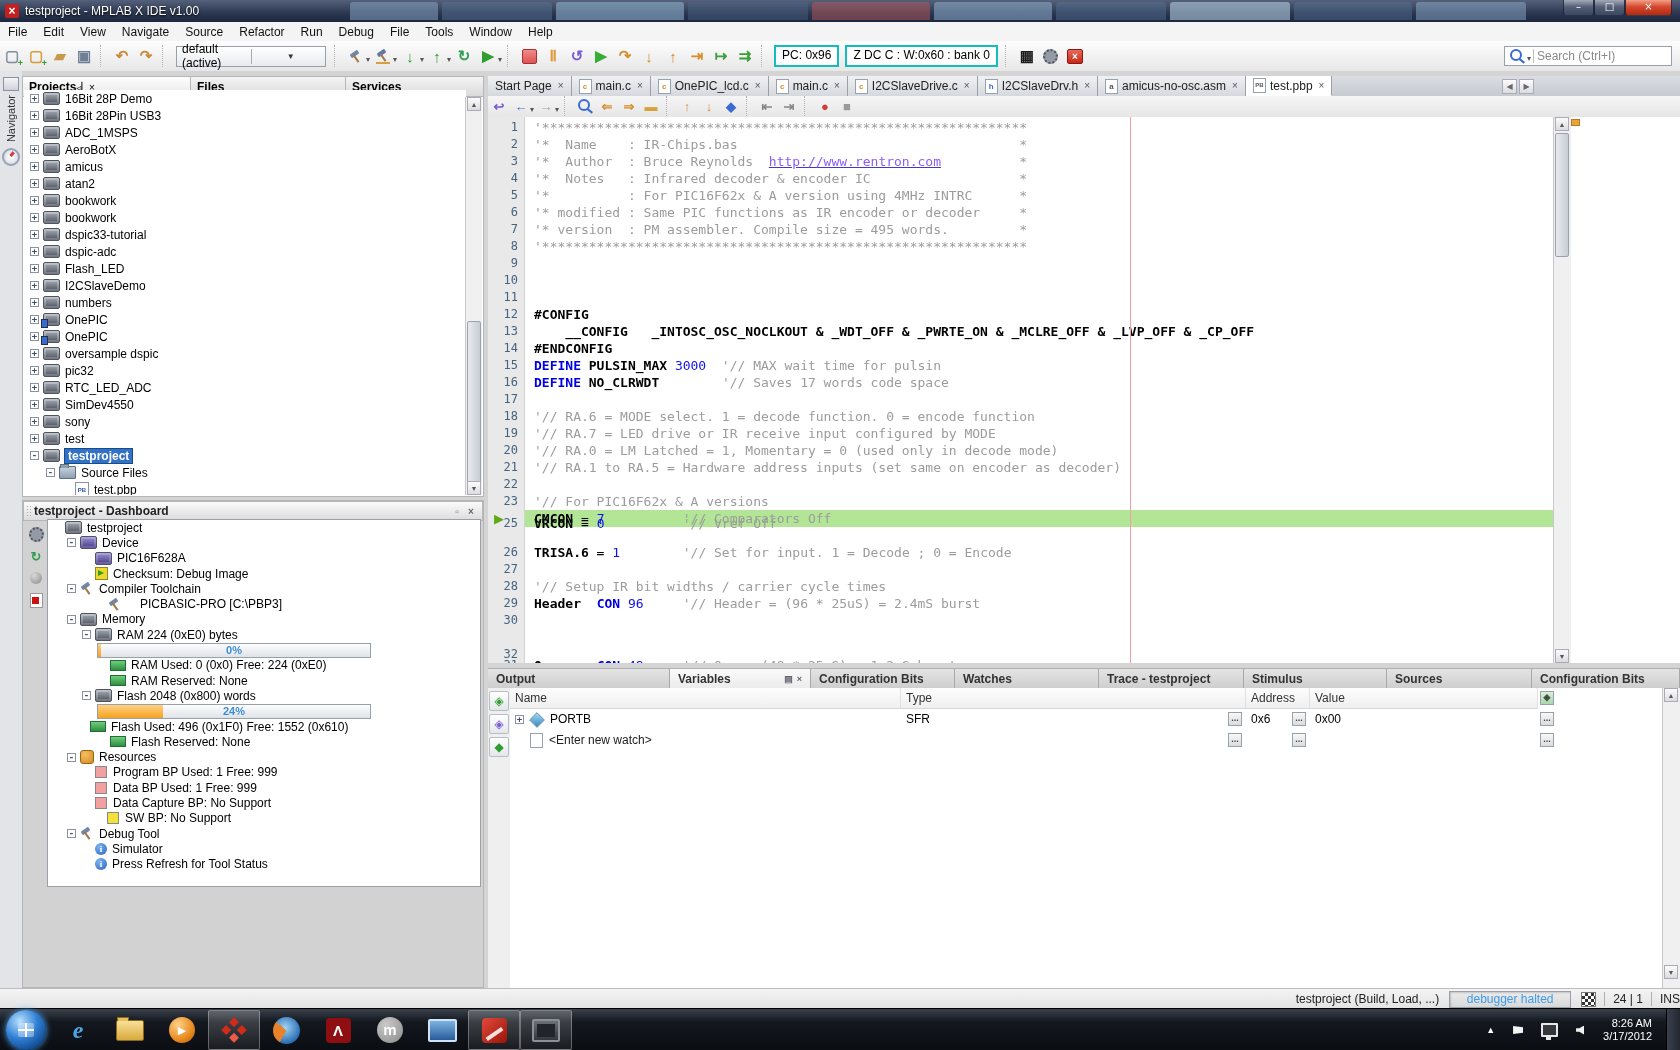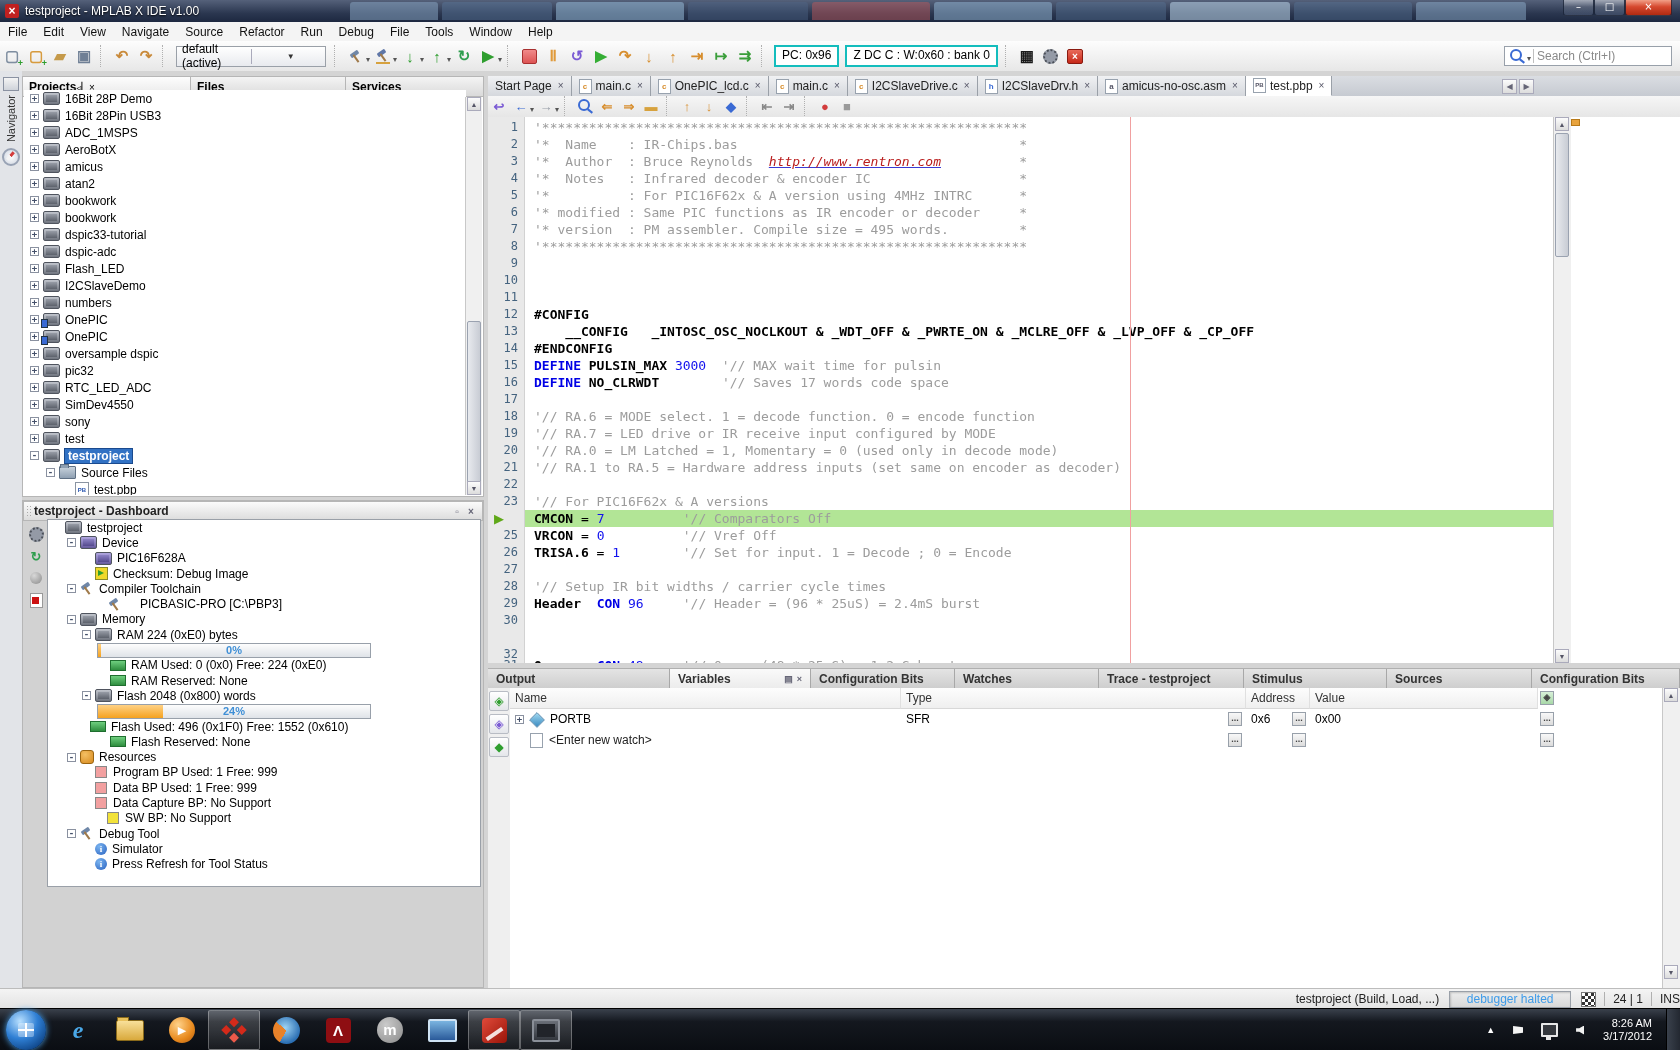--- a/index.html
+++ b/index.html
@@ -124,21 +124,21 @@
   .ebtn{width:22px;height:18px;display:flex;align-items:center;justify-content:center;font-size:13px;font-weight:bold;}
   #codearea{left:488px;top:117px;width:1192px;height:546px;background:#fff;overflow:hidden;}
   #gutter{position:absolute;left:0;top:0;width:36px;height:100%;background:#e9e9e9;border-right:1px solid #d2d2d2;}
   .cline{position:relative;height:17px;line-height:17px;font-family:"DejaVu Sans Mono",monospace;font-size:13px;white-space:pre;}
   .lnum{position:absolute;left:0;width:30px;text-align:right;color:#44637f;font:12px/17px "DejaVu Sans Mono",monospace;}
   .ltext{position:absolute;left:46px;}
   .hl{position:absolute;left:37px;right:127px;height:17px;background:#b2e596;}
   .pcarrow{position:absolute;left:6px;color:#5fa818;font:bold 13px/17px "DejaVu Sans",sans-serif;}
   .sc-c{color:#9c9c9c;} .sc-k{color:#0000e6;font-weight:bold;} .sc-n{color:#1111ee;}
   .sc-b{color:#000;font-weight:bold;} .sc-p{color:#000;}
-  .sc-u{color:#b91c1c;text-decoration:underline;text-decoration-color:#3a3ad4;font-style:italic;}
+  .sc-u{color:#8b5cf6;text-decoration:underline;text-decoration-color:#3a3ad4;}
   #marginline{left:1130px;top:117px;width:1px;height:546px;background:#f0a0a0;}
   #errmark{left:1571px;top:119px;width:7px;height:5px;background:#e8a33d;border:1px solid #b87a1a;}
   
   #bottompanel{left:488px;top:668px;width:1192px;height:320px;background:#fff;border-top:1px solid #b0b0b0;}
   #btabs{display:flex;height:19px;background:linear-gradient(#e0e0e0,#cacaca);}
   .btab{box-sizing:border-box;height:19px;border-right:1px solid #a8a8a8;background:linear-gradient(#e4e4e4,#cecece);
      display:flex;align-items:center;padding:0 8px;font-weight:bold;color:#333;white-space:nowrap;overflow:hidden;}
   .btab.active{background:linear-gradient(#fafafa,#ececec);}
   .btab .ticn{margin-left:auto;color:#667;font-size:9px;}
   #bstrip{position:absolute;left:0;top:19px;width:22px;bottom:0;background:#efefef;border-right:1px solid #d0d0d0;}
@@ -679,21 +679,21 @@
         <div class="cline" style="top: 240px; position: absolute; width: 100%;"><span class="lnum">15</span><span class="ltext"><span class="sc-k">DEFINE </span><span class="sc-b">PULSIN_MAX </span><span class="sc-n">3000</span><span class="sc-p">  </span><span class="sc-c">'// MAX wait time for pulsin</span></span></div>
         <div class="cline" style="top: 257px; position: absolute; width: 100%;"><span class="lnum">16</span><span class="ltext"><span class="sc-k">DEFINE </span><span class="sc-b">NO_CLRWDT</span><span class="sc-p">        </span><span class="sc-c">'// Saves 17 words code space</span></span></div>
         <div class="cline" style="top: 274px; position: absolute; width: 100%;"><span class="lnum">17</span><span class="ltext"></span></div>
         <div class="cline" style="top: 291px; position: absolute; width: 100%;"><span class="lnum">18</span><span class="ltext"><span class="sc-c">'// RA.6 = MODE select. 1 = decode function. 0 = encode function</span></span></div>
         <div class="cline" style="top: 308px; position: absolute; width: 100%;"><span class="lnum">19</span><span class="ltext"><span class="sc-c">'// RA.7 = LED drive or IR receive input configured by MODE</span></span></div>
         <div class="cline" style="top: 325px; position: absolute; width: 100%;"><span class="lnum">20</span><span class="ltext"><span class="sc-c">'// RA.0 = LM Latched = 1, Momentary = 0 (used only in decode mode)</span></span></div>
         <div class="cline" style="top: 342px; position: absolute; width: 100%;"><span class="lnum">21</span><span class="ltext"><span class="sc-c">'// RA.1 to RA.5 = Hardware address inputs (set same on encoder as decoder)</span></span></div>
         <div class="cline" style="top: 359px; position: absolute; width: 100%;"><span class="lnum">22</span><span class="ltext"></span></div>
         <div class="cline" style="top: 376px; position: absolute; width: 100%; padding-left: 13px;"><span class="lnum">23</span><span class="ltext"><span class="sc-c">'// For PIC16F62x &amp; A versions</span></span></div>
         <div class="cline" style="top: 393px; position: absolute; width: 100%;"><div class="hl"></div><span class="pcarrow">▶</span><span class="ltext"><span class="sc-b">CMCON</span><span class="sc-p"> = </span><span class="sc-n">7</span><span class="sc-p">          </span><span class="sc-c">'// Comparators Off</span></span></div>
-        <div class="cline" style="top: 410px; position: absolute; width: 100%;"><span class="lnum">25</span><span class="ltext"><span class="sc-b">VRCON</span><span class="sc-p"> = </span><span class="sc-n">0</span><span class="sc-p">          </span><span class="sc-c">'// Vref Off</span></span></div>
+        <div class="cline" style="top: 398px; position: absolute; width: 100%;"><span class="lnum">25</span><span class="ltext"><span class="sc-b">VRCON</span><span class="sc-p"> = </span><span class="sc-n">0</span><span class="sc-p">          </span><span class="sc-c">'// Vref Off</span></span></div>
         <div class="cline" style="top: 427px; position: absolute; width: 100%;"><span class="lnum">26</span><span class="ltext"><span class="sc-b">TRISA.6</span><span class="sc-p"> = </span><span class="sc-n">1</span><span class="sc-p">        </span><span class="sc-c">'// Set for input. 1 = Decode ; 0 = Encode</span></span></div>
         <div class="cline" style="top: 444px; position: absolute; width: 100%;"><span class="lnum">27</span><span class="ltext"></span></div>
         <div class="cline" style="top: 461px; position: absolute; width: 100%;"><span class="lnum">28</span><span class="ltext"><span class="sc-c">'// Setup IR bit widths / carrier cycle times</span></span></div>
         <div class="cline" style="top: 478px; position: absolute; width: 100%;"><span class="lnum">29</span><span class="ltext"><span class="sc-b">Header</span><span class="sc-p">  </span><span class="sc-k">CON </span><span class="sc-n">96</span><span class="sc-p">     </span><span class="sc-c">'// Header = (96 * 25uS) = 2.4mS burst</span></span></div>
         <div class="cline" style="top: 495px; position: absolute; width: 100%;"><span class="lnum">30</span></div>
         <div class="cline" style="top: 540px; position: absolute; width: 100%;"><span class="lnum">31</span><span class="ltext"><span class="sc-b">One</span><span class="sc-p">     </span><span class="sc-k">CON </span><span class="sc-n">48</span><span class="sc-p">     </span><span class="sc-c">'// One = (48 * 25uS) = 1.2mS burst</span></span></div>
         <div class="cline" style="top: 529px; position: absolute; width: 100%;"><span class="lnum">32</span><span class="ltext"></span></div>
       </div>
   </div>
   <div class="abs" id="marginline"></div>

